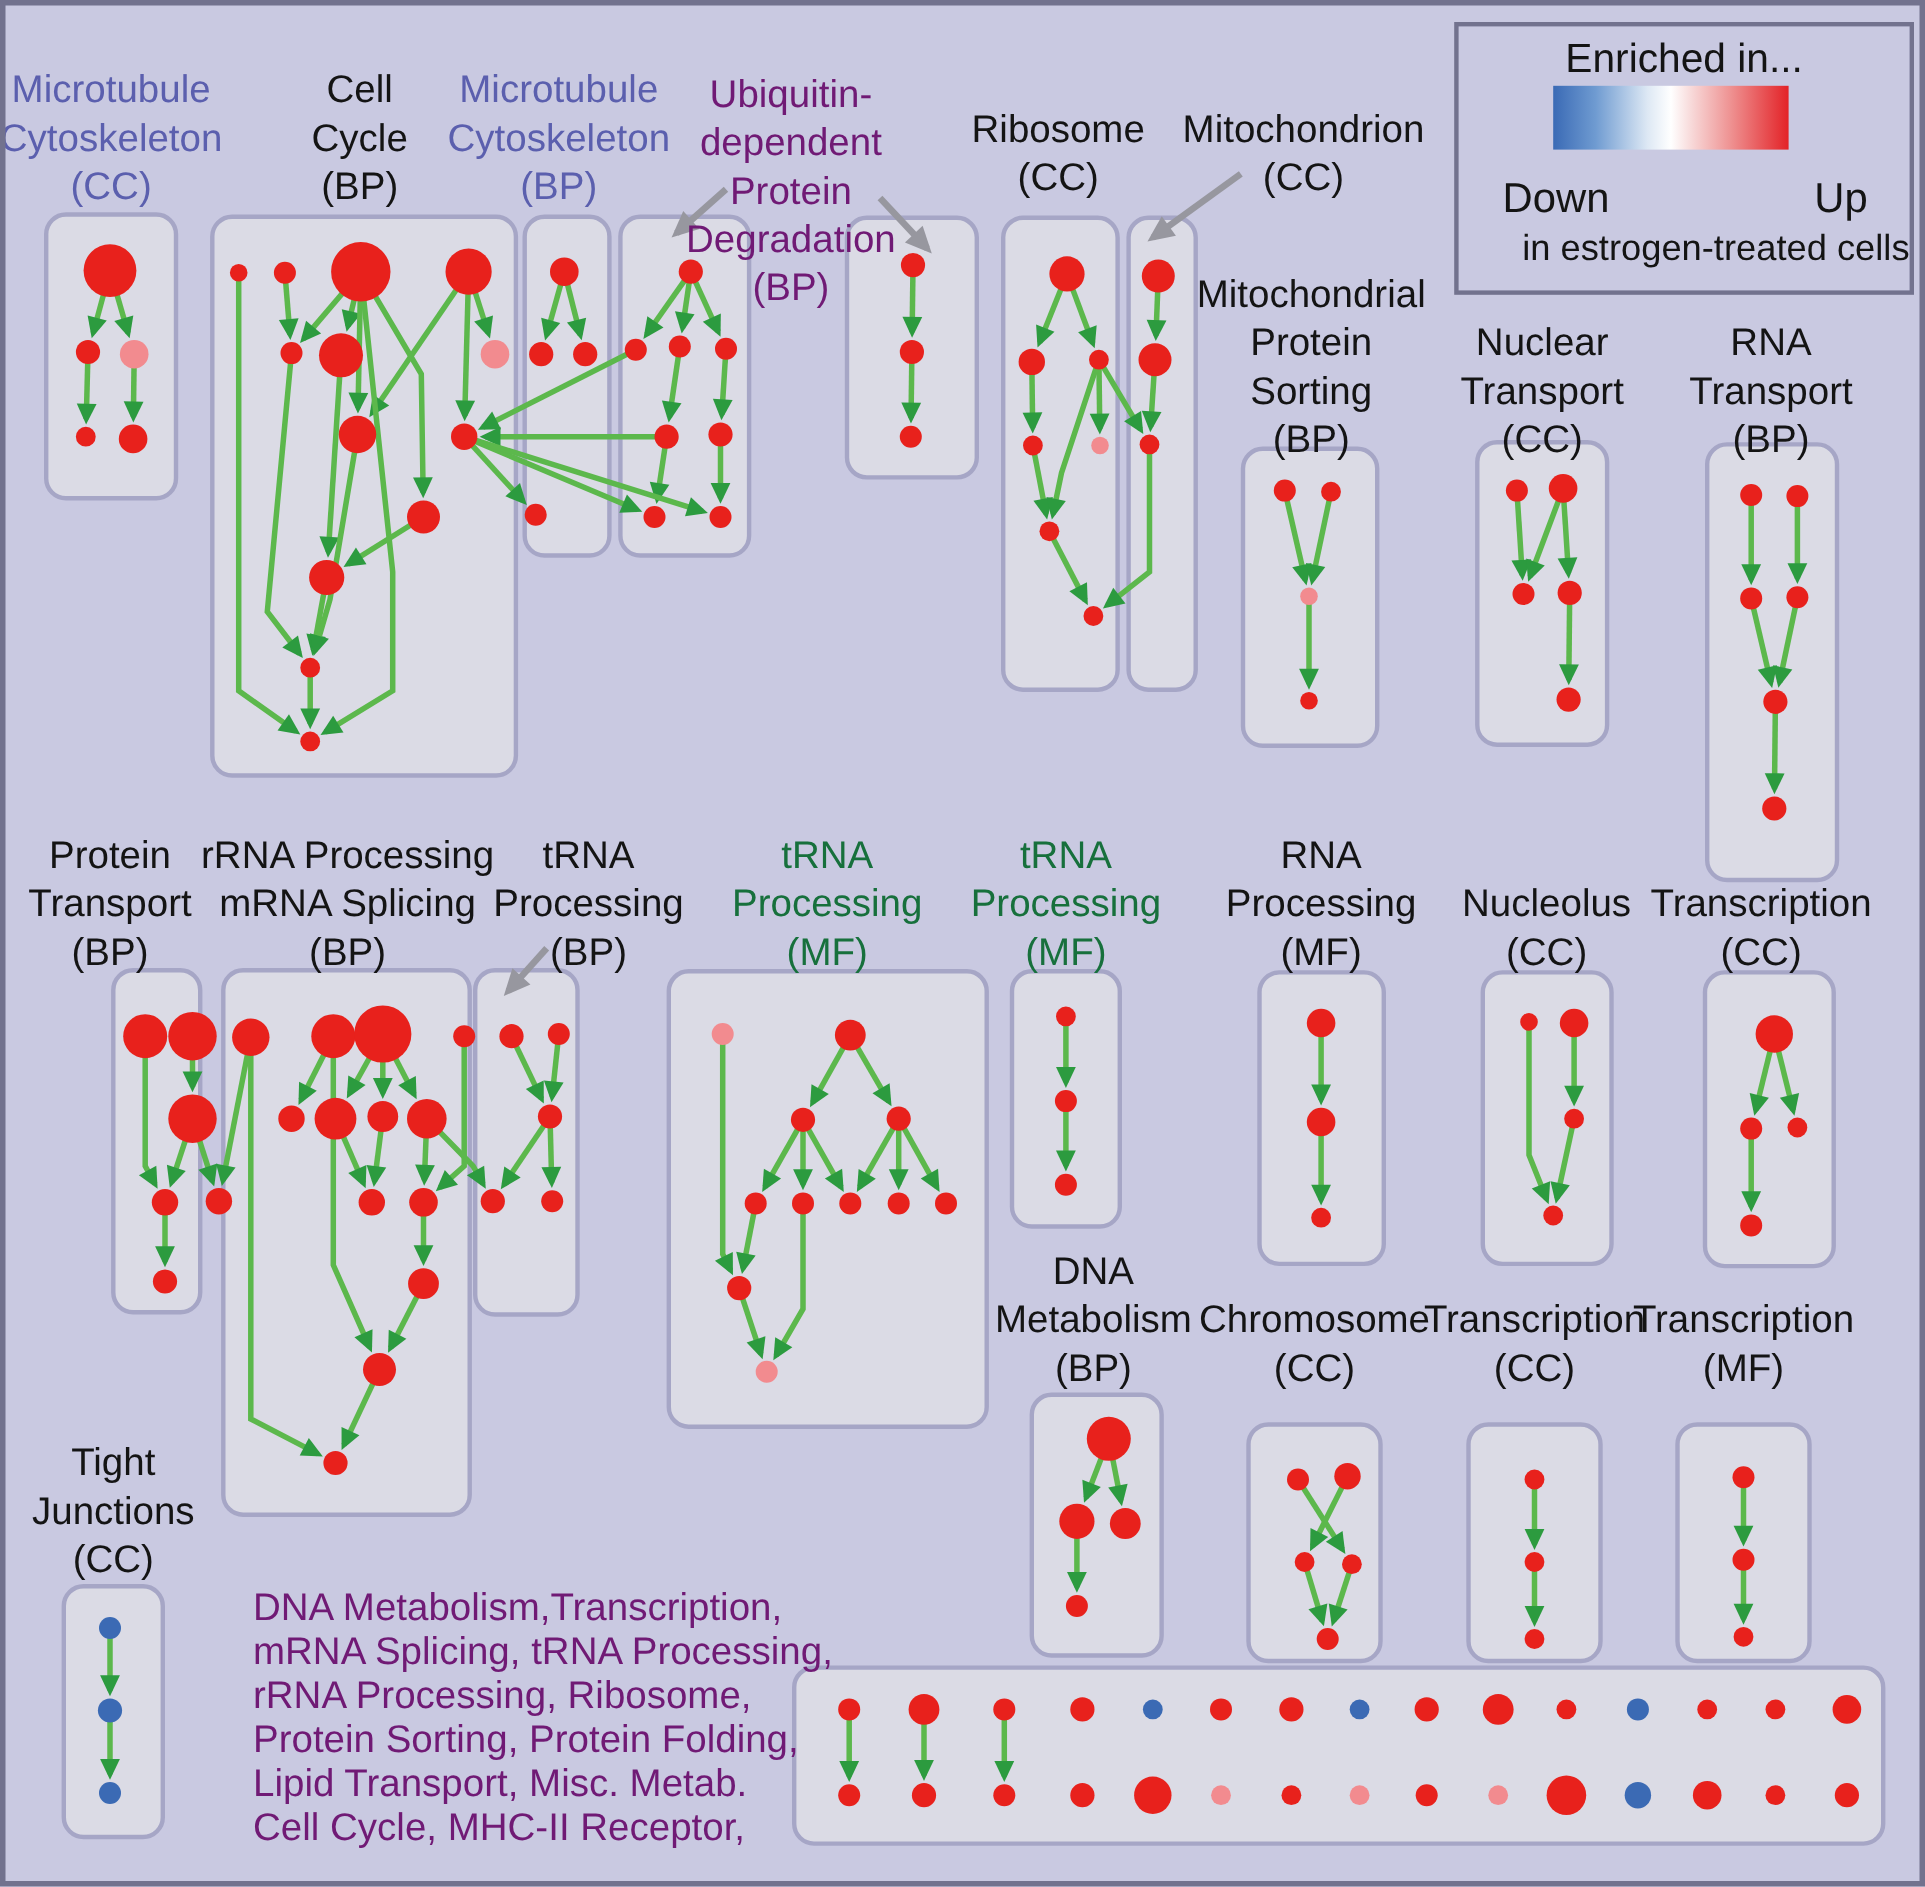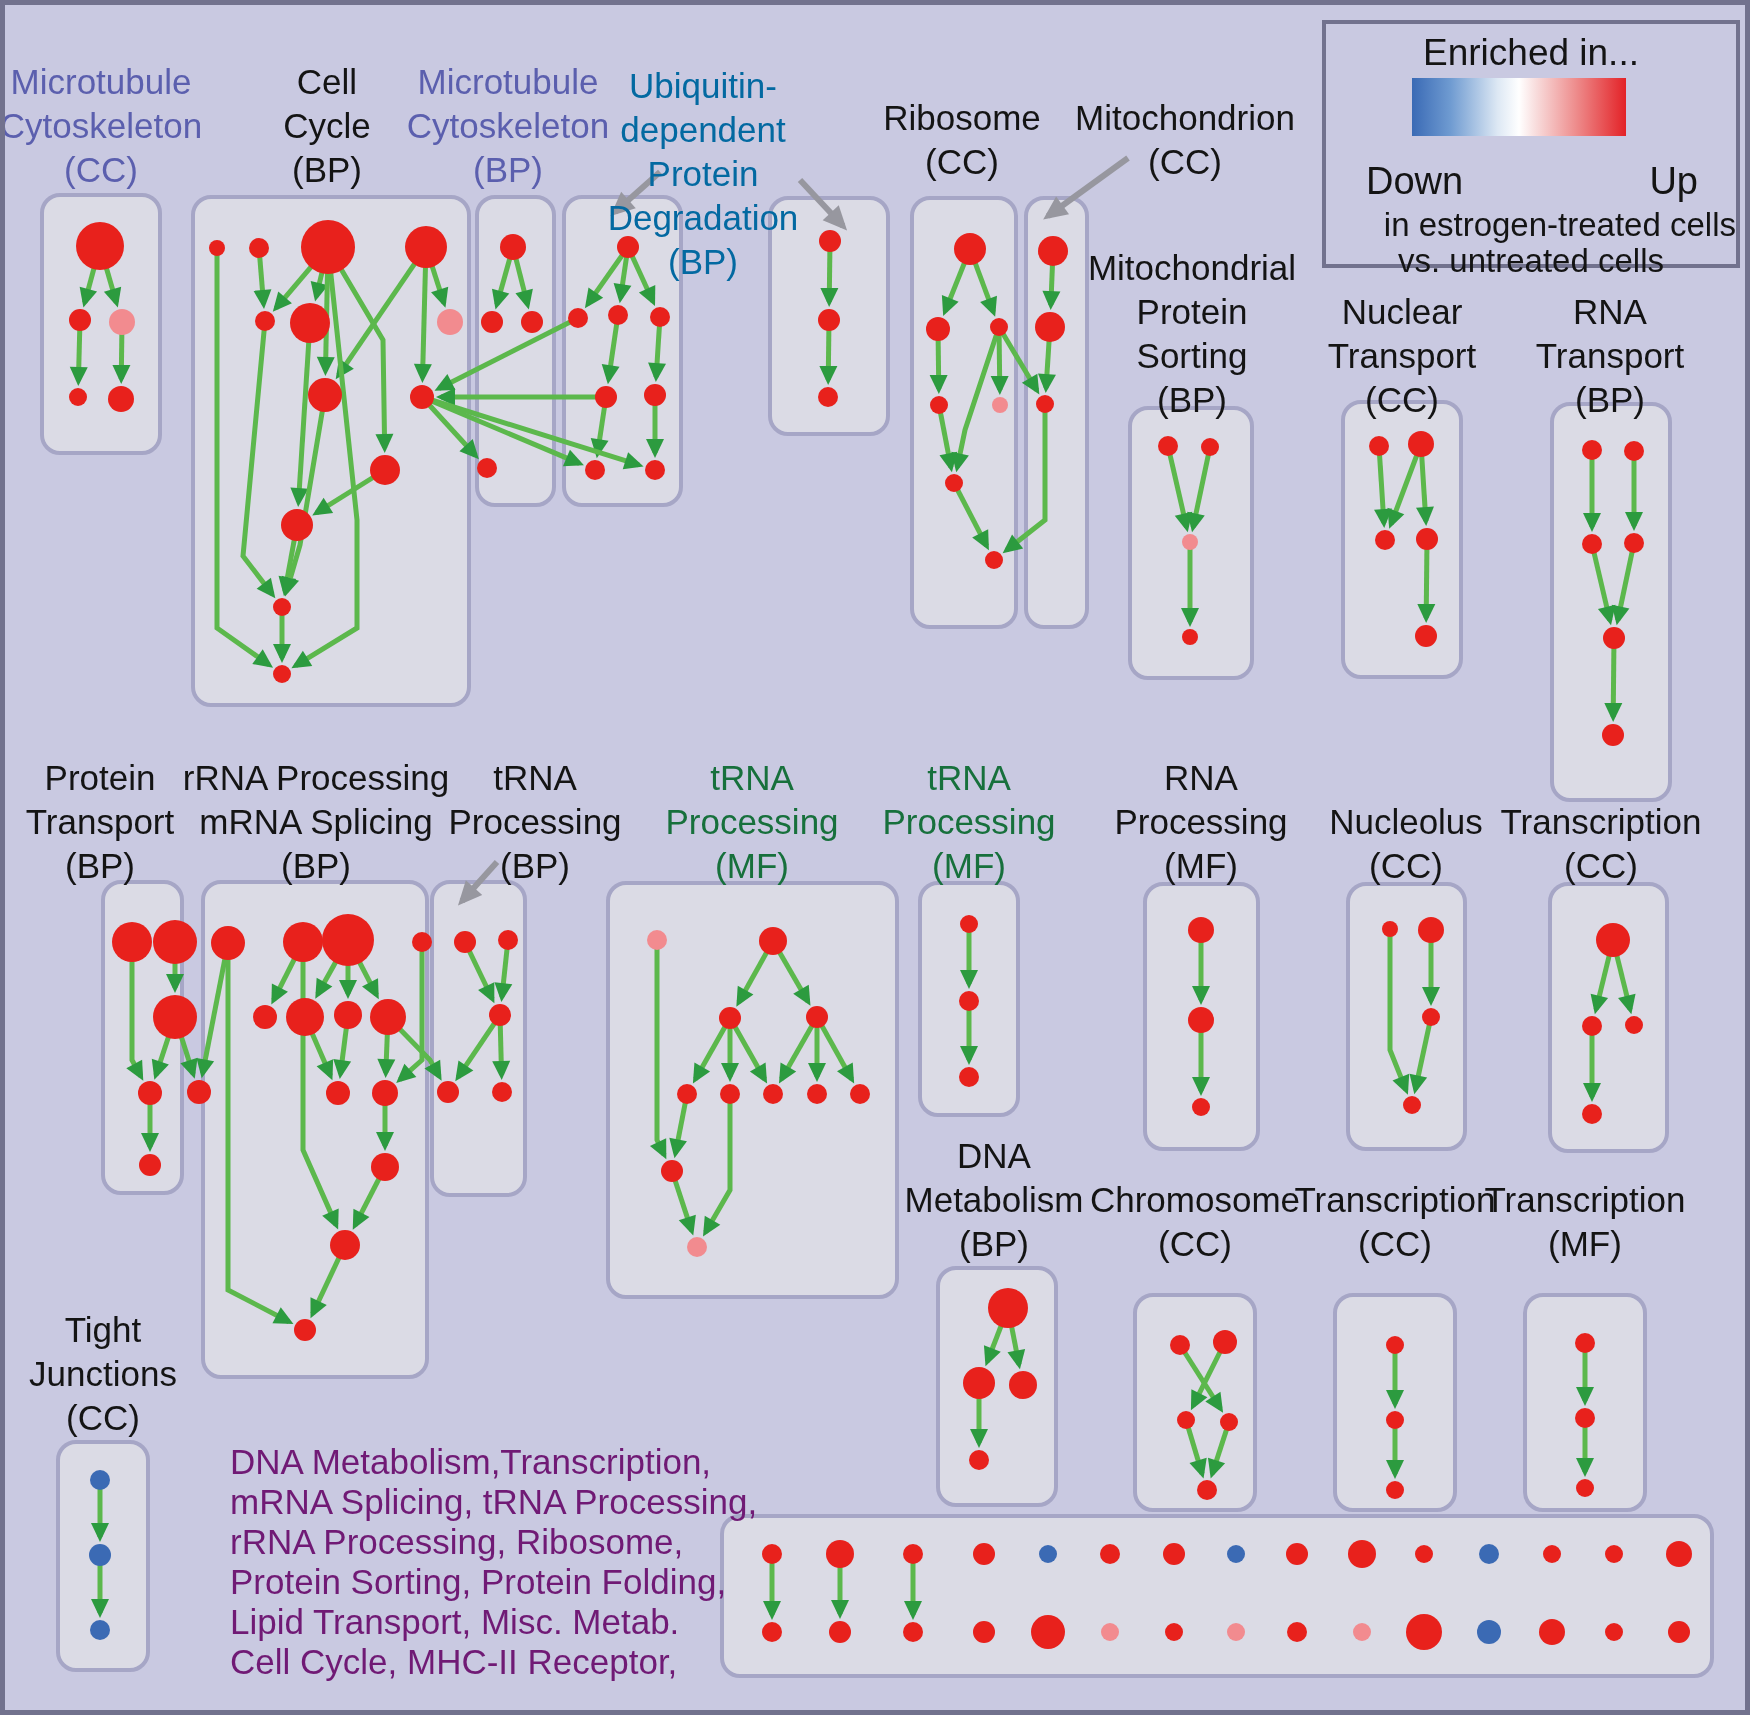--- a/index.html
+++ b/index.html
@@ -352,21 +352,21 @@
       <div class="clabel" style="left: 327px; top: 60px; color: rgb(20, 20, 20);">
         <div>Cell</div>
         <div>Cycle</div>
         <div>(BP)</div>
       </div>
       <div class="clabel" style="left: 508px; top: 60px; color: rgb(91, 95, 174);">
         <div>Microtubule</div>
         <div>Cytoskeleton</div>
         <div>(BP)</div>
       </div>
-      <div class="clabel" style="left: 703px; top: 64px; color: #0369a1; text-align: center;">
+      <div class="clabel" style="left: 719px; top: 64px; color: #701a75; text-align: center;">
         <div>Ubiquitin-</div>
         <div>dependent</div>
         <div>Protein</div>
         <div>Degradation</div>
         <div>(BP)</div>
       </div>
       <div class="clabel" style="left: 962px; top: 96px; color: rgb(20, 20, 20);">
         <div>Ribosome</div>
         <div>(CC)</div>
       </div>
@@ -453,21 +453,20 @@
     </div>
 
   <div class="legend">
     <div class="legend-title">Enriched in...</div>
     <div class="legend-bar"></div>
     <div class="legend-du">
       <span>Down</span>
       <span>Up</span>
     </div>
     <div class="legend-sub1">in estrogen-treated cells</div>
-    <div class="legend-sub2">vs. untreated cells</div>
   </div>
 
   <div id="footnote">
       <div>DNA Metabolism,Transcription,</div>
       <div>mRNA Splicing, tRNA Processing,</div>
       <div>rRNA Processing, Ribosome,</div>
       <div>Protein Sorting, Protein Folding,</div>
       <div>Lipid Transport, Misc. Metab.</div>
       <div>Cell Cycle, MHC-II Receptor,</div>
     </div>

